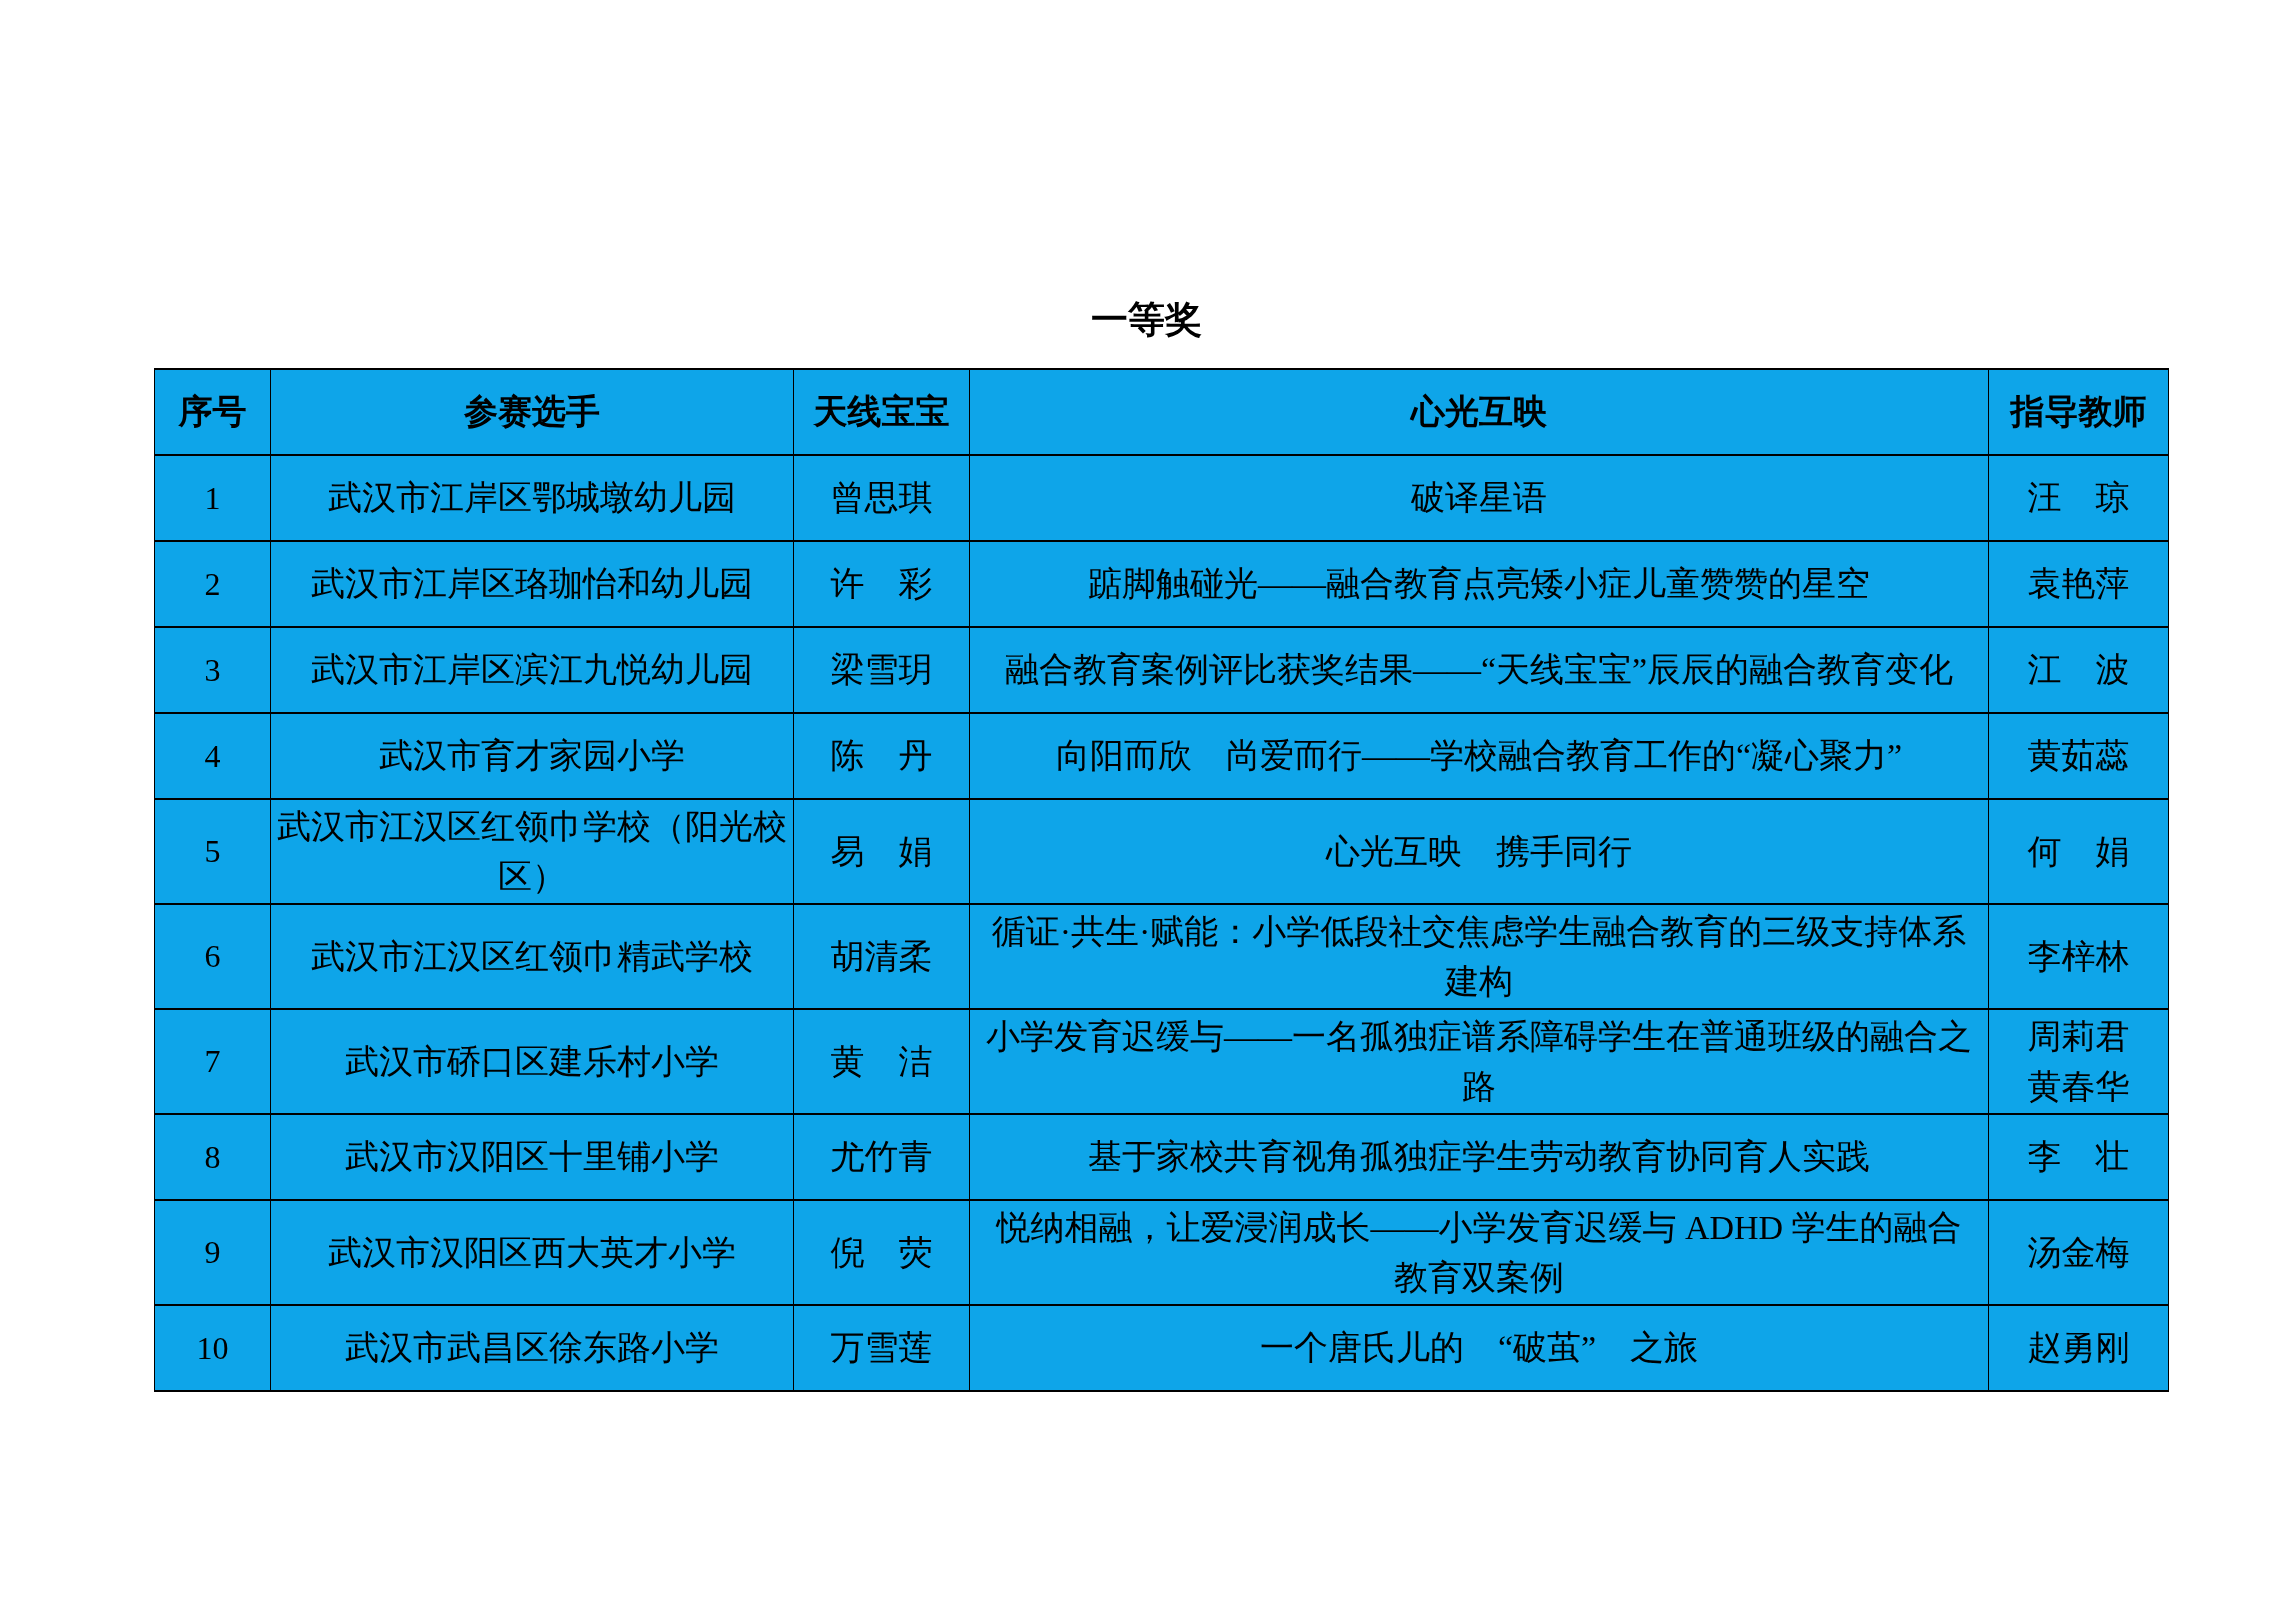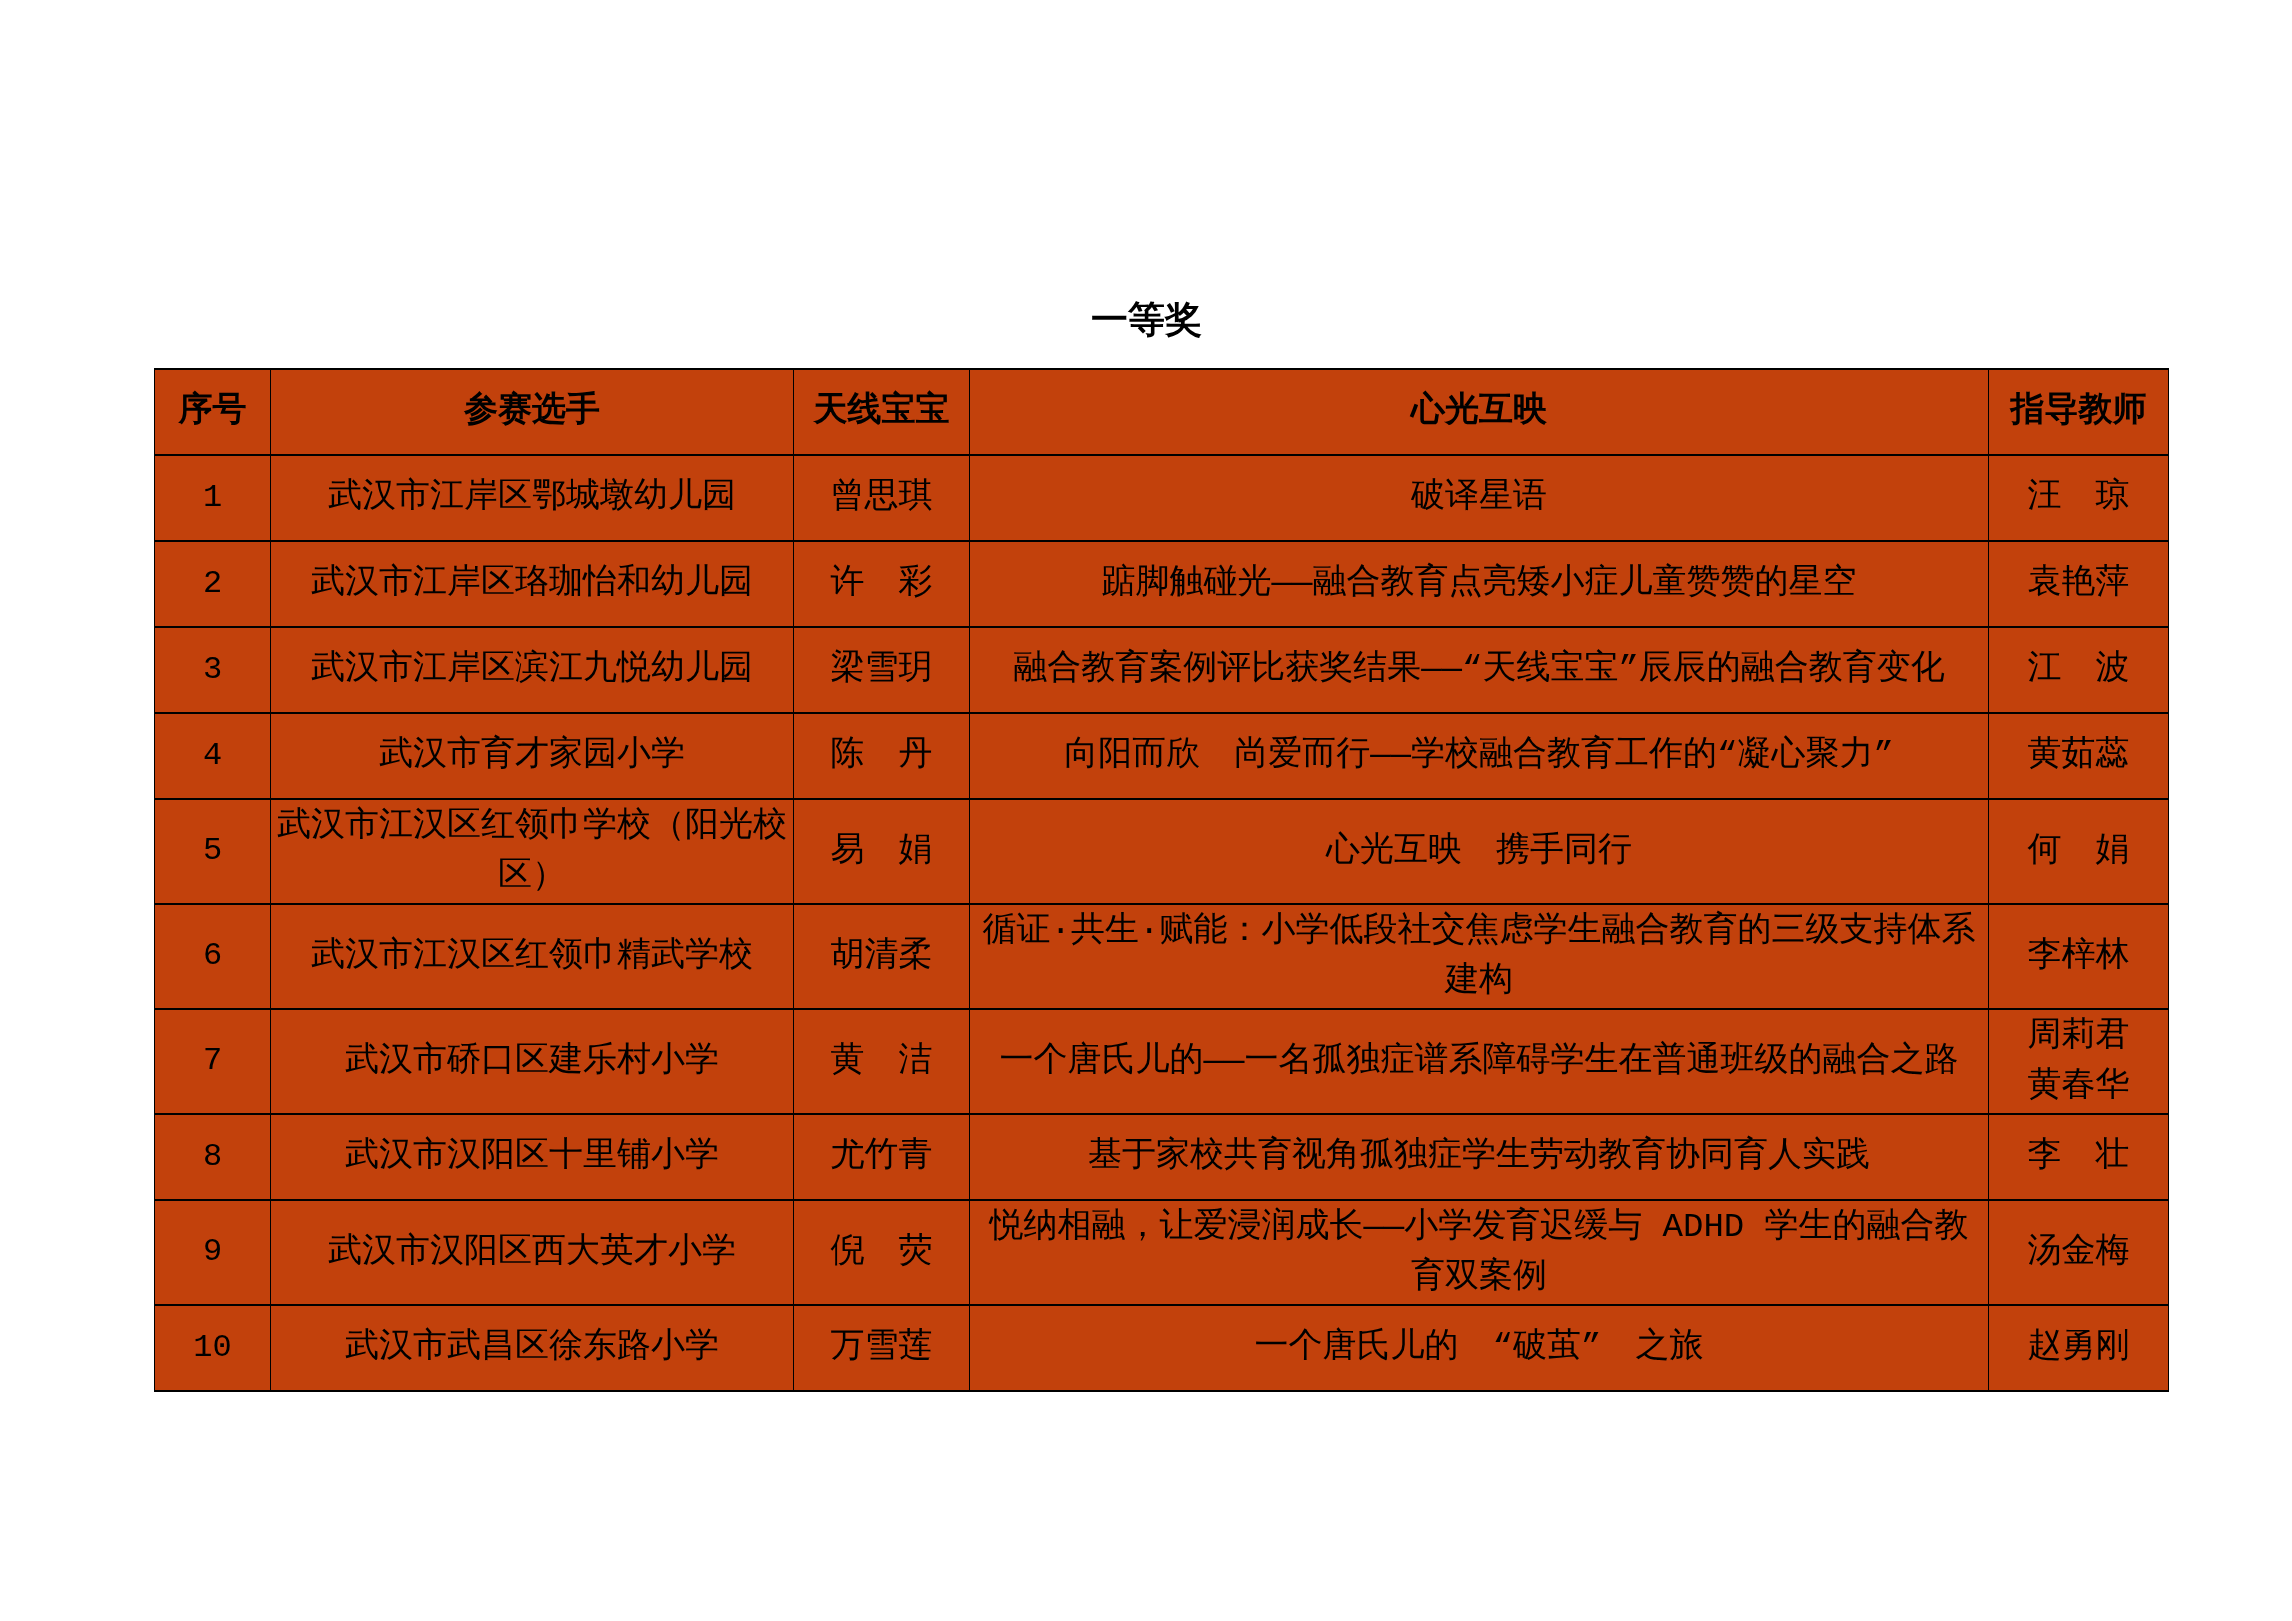--- a/index.html
+++ b/index.html
@@ -39,22 +39,21 @@
     font-weight: bold;
     line-height: 1.1;
   }
   table.awards-table {
     position: absolute;
     left: 154px;
     top: 368px;
     width: 2015px;
     border-collapse: collapse;
     table-layout: fixed;
-    background: #c2410c;
-    font-family: Liberation Mono, monospace;
+    background: #0ea5e9;
   }
   .awards-table th,
   .awards-table td {
     border-left: 1.5px solid #000000;
     border-right: 1.5px solid #000000;
     border-top: 2px solid #000000;
     border-bottom: 2px solid #000000;
     text-align: center;
     vertical-align: middle;
     font-size: 34px;
@@ -146,21 +145,21 @@
         <td class="c-index">6</td>
         <td class="c-school">武汉市江汉区红领巾精武学校</td>
         <td class="c-contestant">胡清柔</td>
         <td class="c-case">循证·共生·赋能：小学低段社交焦虑学生融合教育的三级支持体系建构</td>
         <td class="c-teacher">李梓林</td>
       </tr>
       <tr class="tall">
         <td class="c-index">7</td>
         <td class="c-school">武汉市硚口区建乐村小学</td>
         <td class="c-contestant">黄　洁</td>
-        <td class="c-case">一个唐氏儿的——一名孤独症谱系障碍学生在普通班级的融合之路</td>
+        <td class="c-case">小学发育迟缓与——一名孤独症谱系障碍学生在普通班级的融合之路</td>
         <td class="c-teacher">周莉君
 黄春华</td>
       </tr>
       <tr>
         <td class="c-index">8</td>
         <td class="c-school">武汉市汉阳区十里铺小学</td>
         <td class="c-contestant">尤竹青</td>
         <td class="c-case">基于家校共育视角孤独症学生劳动教育协同育人实践</td>
         <td class="c-teacher">李　壮</td>
       </tr>

